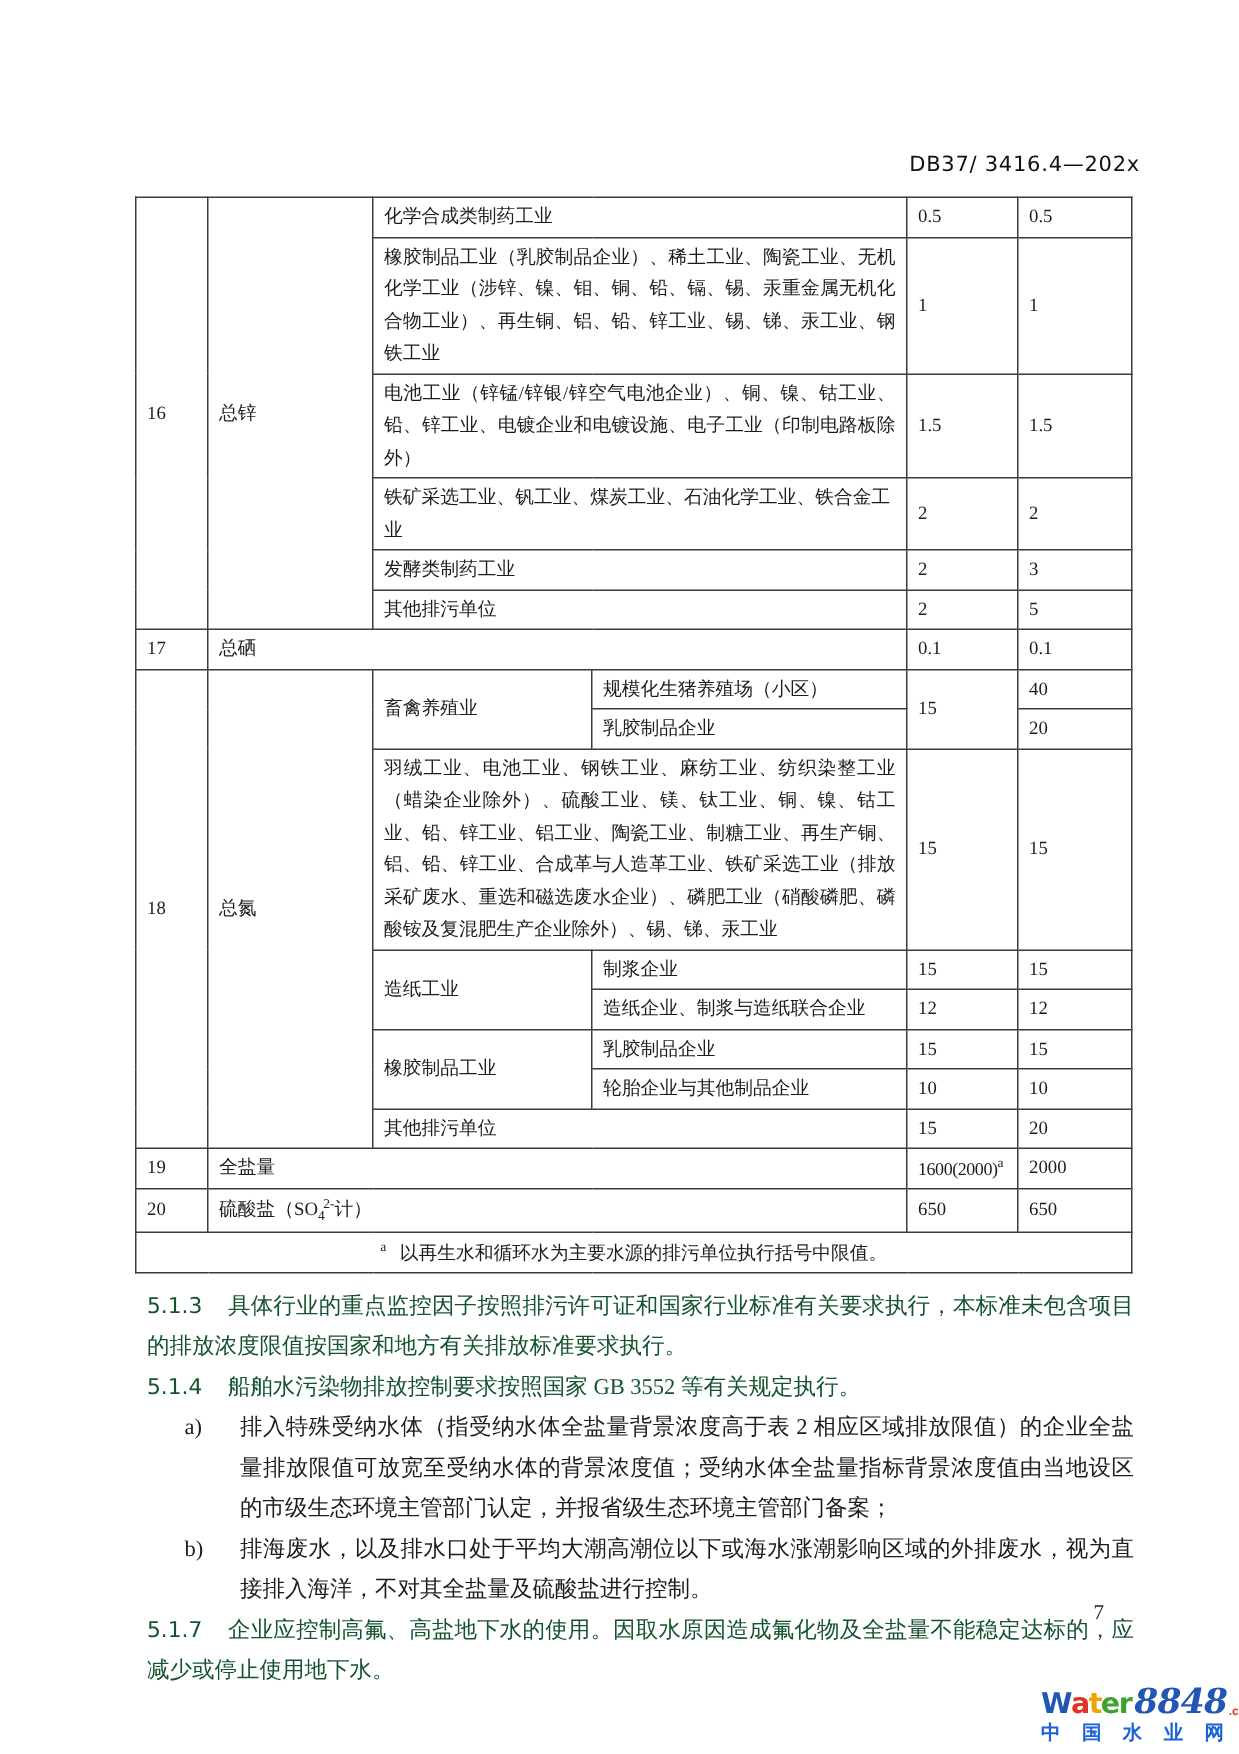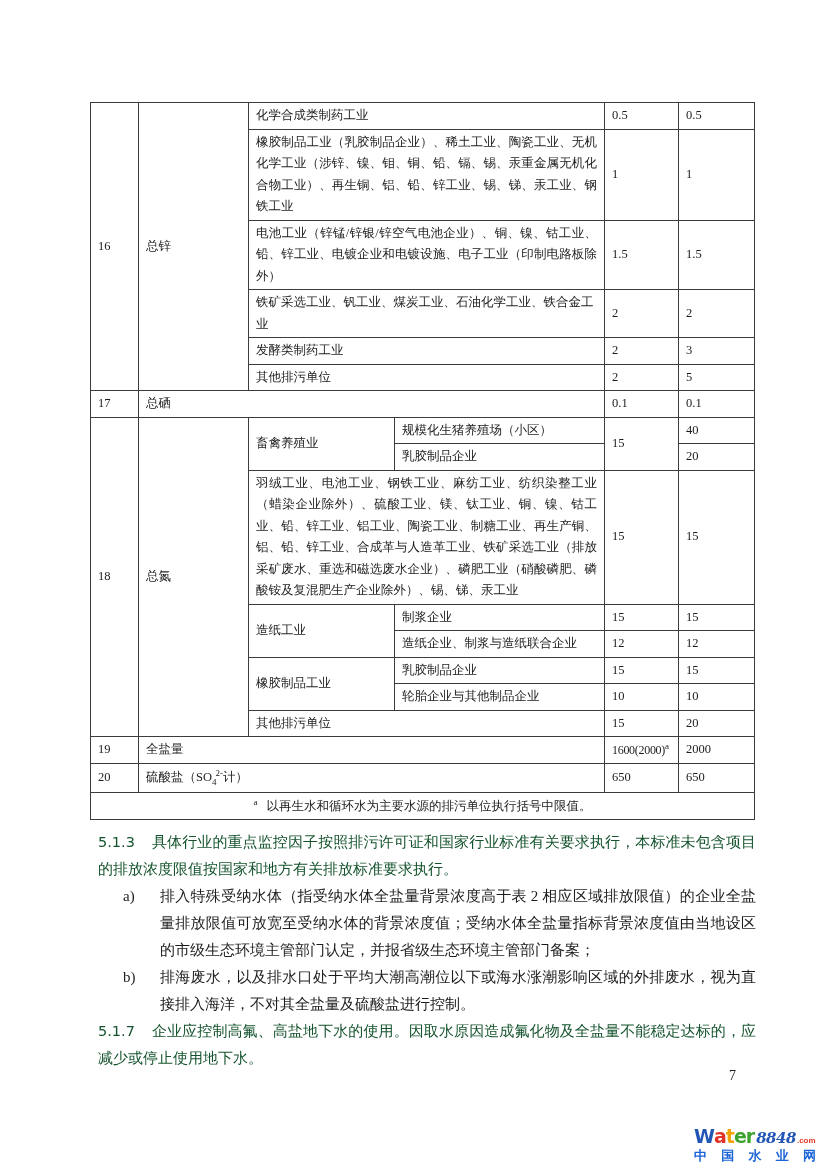--- a/index.html
+++ b/index.html
@@ -77,40 +77,41 @@
     line-height: 1;
     user-select: none;
   }
   .wm-line1 { display: flex; align-items: flex-end; white-space: nowrap; }
   .wm-water {
     font-family: "DejaVu Sans", "Liberation Sans", sans-serif;
     font-weight: bold; font-size: 19px; letter-spacing: -1px;
   }
   .wm-num {
     font-family: "DejaVu Serif", "Liberation Serif", serif;
-    font-style: italic; font-weight: bold; font-size: 15px; letter-spacing: -0.5px;
+    font-style: italic; font-weight: bold; font-size: 23px; letter-spacing: -0.5px;
     margin-left: 2px;
   }
   .wm-com {
     font-family: Liberation Sans, sans-serif;
     font-size: 8px; font-weight: bold; margin-left: 1px; padding-bottom: 1px;
   }
   .wm-line2 {
     font-family: "DejaVu Sans", "Liberation Sans", sans-serif;
     font-weight: bold; font-size: 13px;
     display: flex; justify-content: space-between;
     margin-top: 3px;
   }
 </style>
 </head>
 <body>
 
 <div class="page">
   <div class="content">
 
+    <div class="doc-code">DB37/ 3416.4—202x</div>
 
     <table class="limits">
       <colgroup>
         <col style="width:48px">
           <col style="width:110px">
           <col style="width:146px">
         <col style="width:210px">
           <col style="width:74px">
           <col style="width:76px">
       </colgroup>
@@ -216,20 +217,21 @@
         </tr>
 
         <tr>
           <td colspan="6" class="fnote"><sup>a</sup><span>以再生水和循环水为主要水源的排污单位执行括号中限值。</span></td>
         </tr>
       </tbody>
     </table>
 
     <div class="clauses">
       <p class="clause"><span class="cno">5.1.3</span><span>具体行业的重点监控因子按照排污许可证和国家行业标准有关要求执行，本标准未包含项目的排放浓度限值按国家和地方有关排放标准要求执行。</span></p>
+      <p class="clause"><span class="cno">5.1.4</span><span>船舶水污染物排放控制要求按照国家 GB 3552 等有关规定执行。</span></p>
       <div class="sub-item">
         <span class="sub-label">a)</span>
         <span class="sub-text">排入特殊受纳水体（指受纳水体全盐量背景浓度高于表 2 相应区域排放限值）的企业全盐量排放限值可放宽至受纳水体的背景浓度值；受纳水体全盐量指标背景浓度值由当地设区的市级生态环境主管部门认定，并报省级生态环境主管部门备案；</span>
       </div>
       <div class="sub-item">
         <span class="sub-label">b)</span>
         <span class="sub-text">排海废水，以及排水口处于平均大潮高潮位以下或海水涨潮影响区域的外排废水，视为直接排入海洋，不对其全盐量及硫酸盐进行控制。</span>
       </div>
       <p class="clause"><span class="cno">5.1.7</span><span>企业应控制高氟、高盐地下水的使用。因取水原因造成氟化物及全盐量不能稳定达标的，应减少或停止使用地下水。</span></p>
 

